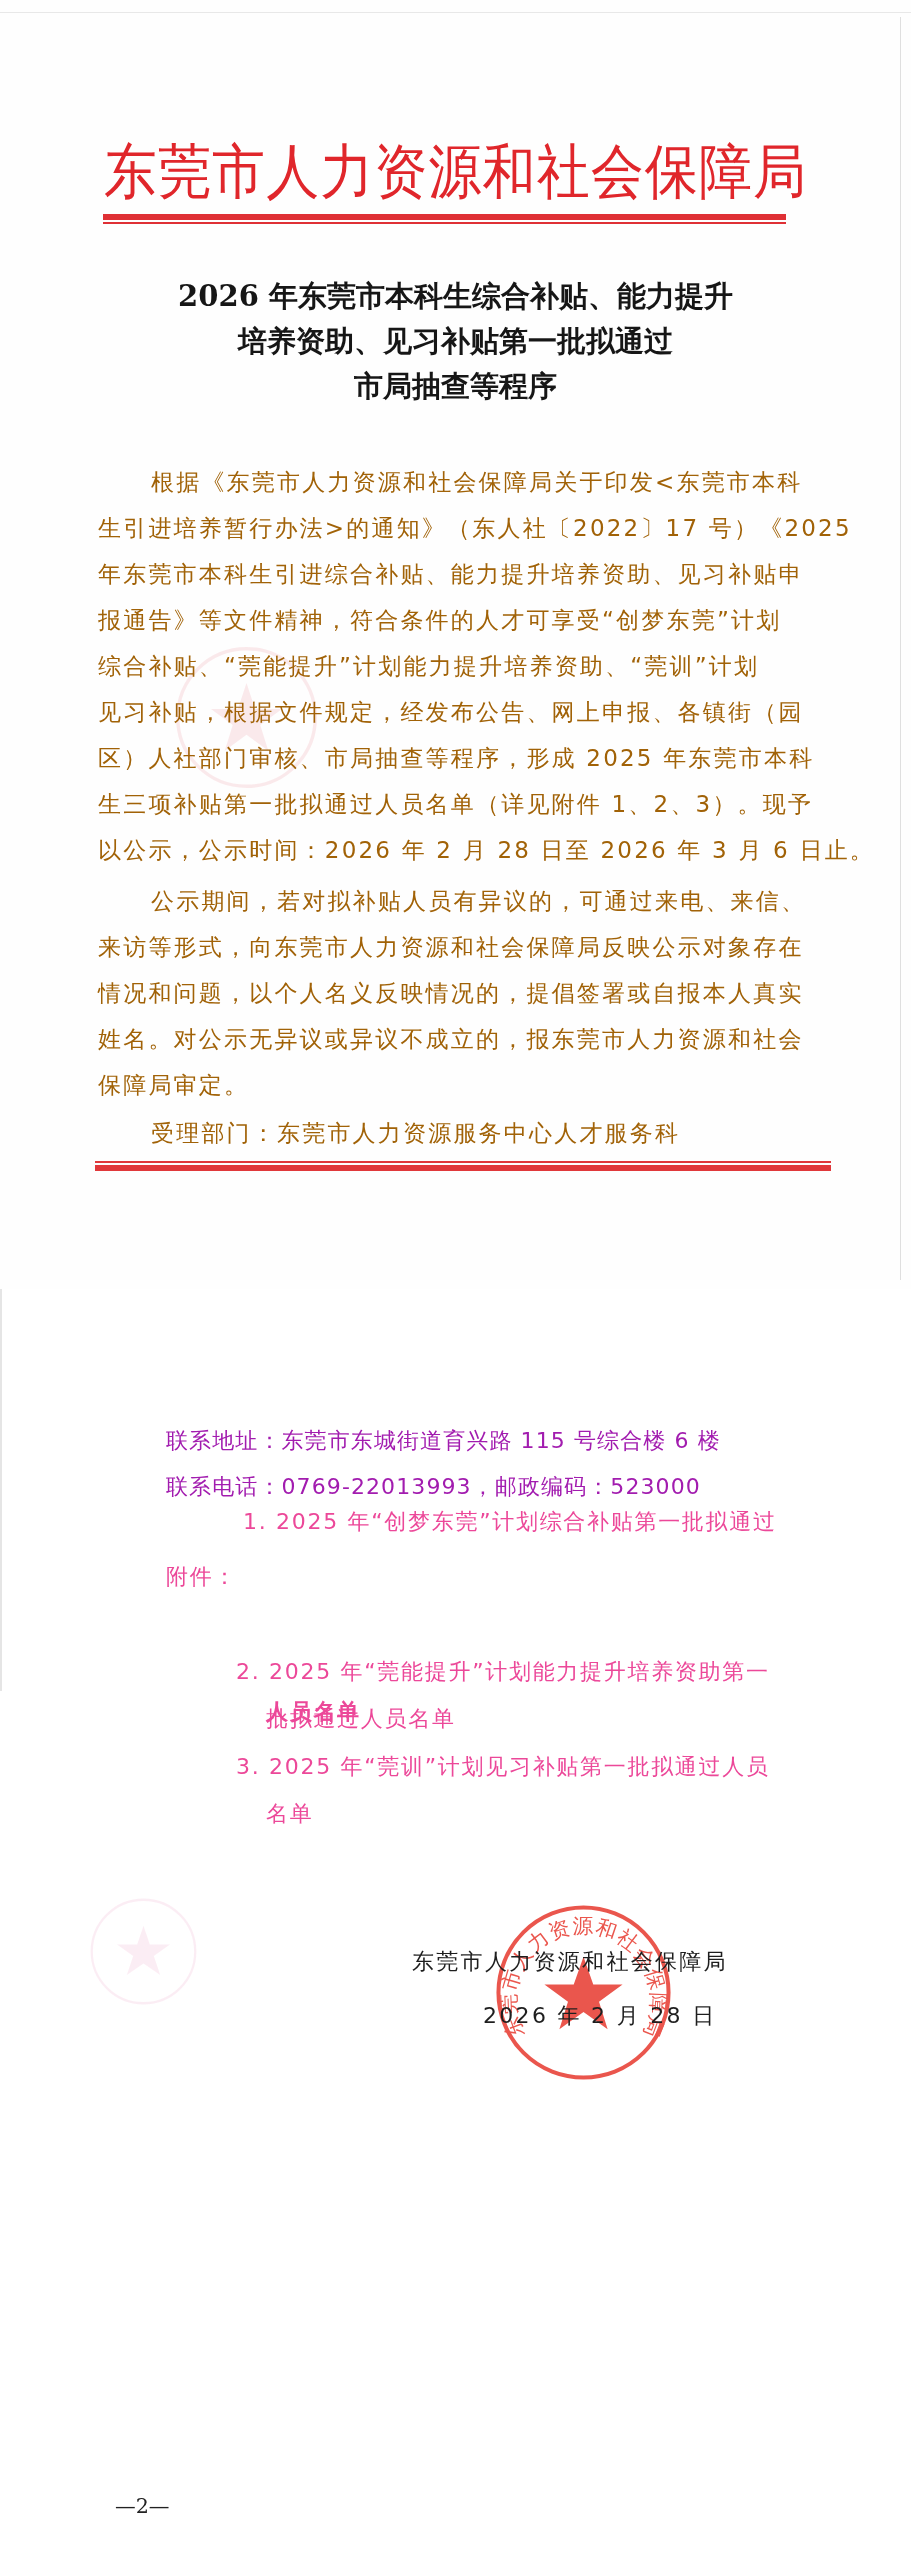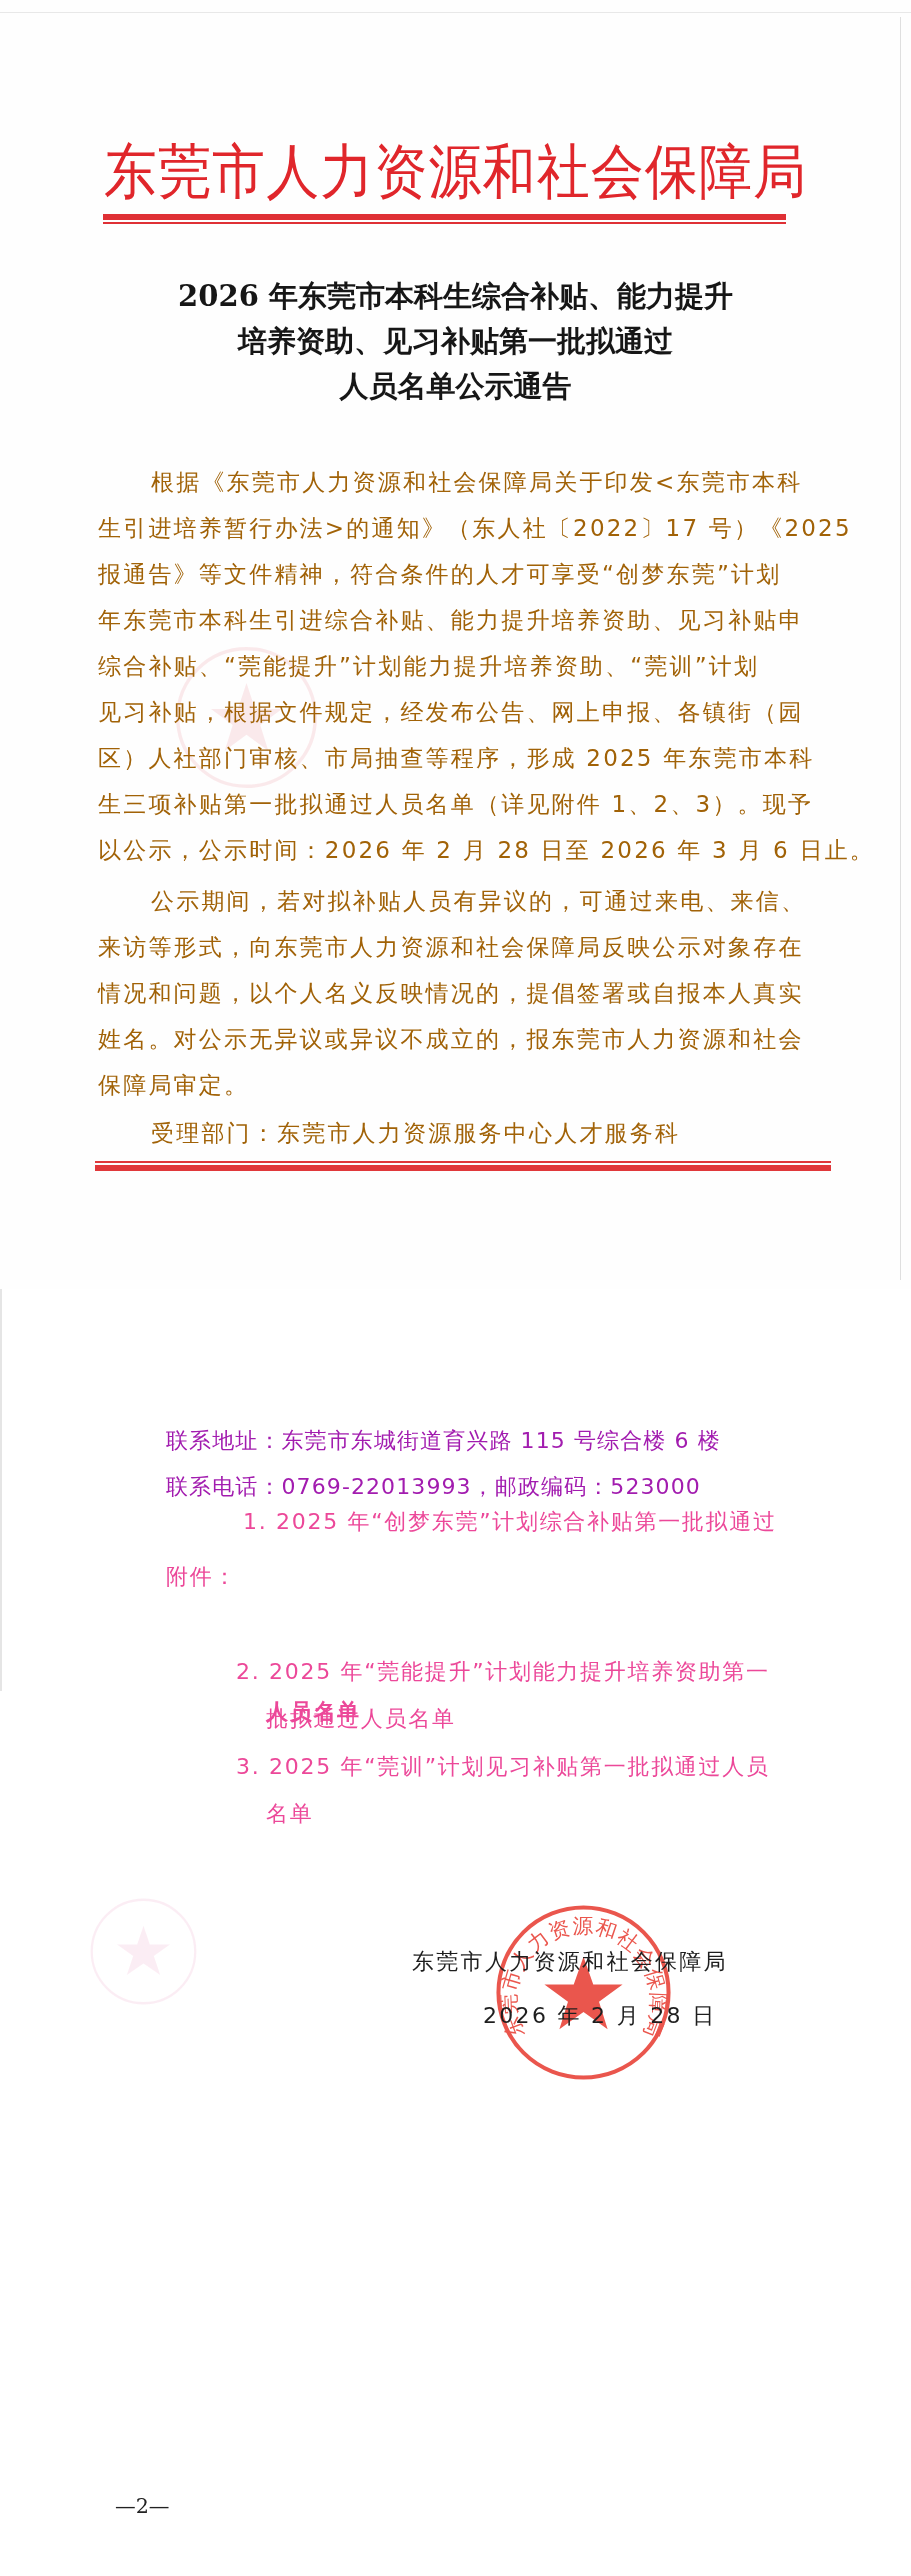--- a/index.html
+++ b/index.html
@@ -73,33 +73,33 @@
 
   <div class="red-rule rule-top">
     <div class="thick"></div>
       <div class="gap"></div>
       <div class="thin"></div>
   </div>
 
   <div class="doc-title">
     <div>2026 年东莞市本科生综合补贴、能力提升</div>
     <div>培养资助、见习补贴第一批拟通过</div>
-    <div>人员名单公示通告</div>
+    <div>市局抽查等程序</div>
   </div>
 
   <svg class="ghost-stamp" style="left:172px; top:643px;" width="149" height="149" viewBox="0 0 260 260">
     <circle cx="130" cy="130" r="120" fill="none" stroke="#e05a6a" stroke-width="6"></circle>
     <polygon points="130,70 145,115 192,115 154,143 168,188 130,160 92,188 106,143 68,115 115,115" fill="#e05a6a"></polygon>
   </svg>
 
   <div class="body-text para1">
     <span class="line" style="padding-left:53px;">根据《东莞市人力资源和社会保障局关于印发&lt;东莞市本科</span>
     <span class="line">生引进培养暂行办法&gt;的通知》（东人社〔2022〕17 号）《2025</span>
+    <span class="line">年东莞市本科生引进综合补贴、能力提升培养资助、见习补贴申</span>
     <span class="line">报通告》等文件精神，符合条件的人才可享受“创梦东莞”计划</span>
-    <span class="line">年东莞市本科生引进综合补贴、能力提升培养资助、见习补贴申</span>
     <span class="line">综合补贴、“莞能提升”计划能力提升培养资助、“莞训”计划</span>
     <span class="line">见习补贴，根据文件规定，经发布公告、网上申报、各镇街（园</span>
     <span class="line">区）人社部门审核、市局抽查等程序，形成 2025 年东莞市本科</span>
     <span class="line">生三项补贴第一批拟通过人员名单（详见附件 1、2、3）。现予</span>
     <span class="line">以公示，公示时间：2026 年 2 月 28 日至 2026 年 3 月 6 日止。</span>
   </div>
 
   <div class="body-text para2">
     <span class="line" style="padding-left:53px;">公示期间，若对拟补贴人员有异议的，可通过来电、来信、</span>
     <span class="line">来访等形式，向东莞市人力资源和社会保障局反映公示对象存在</span>

